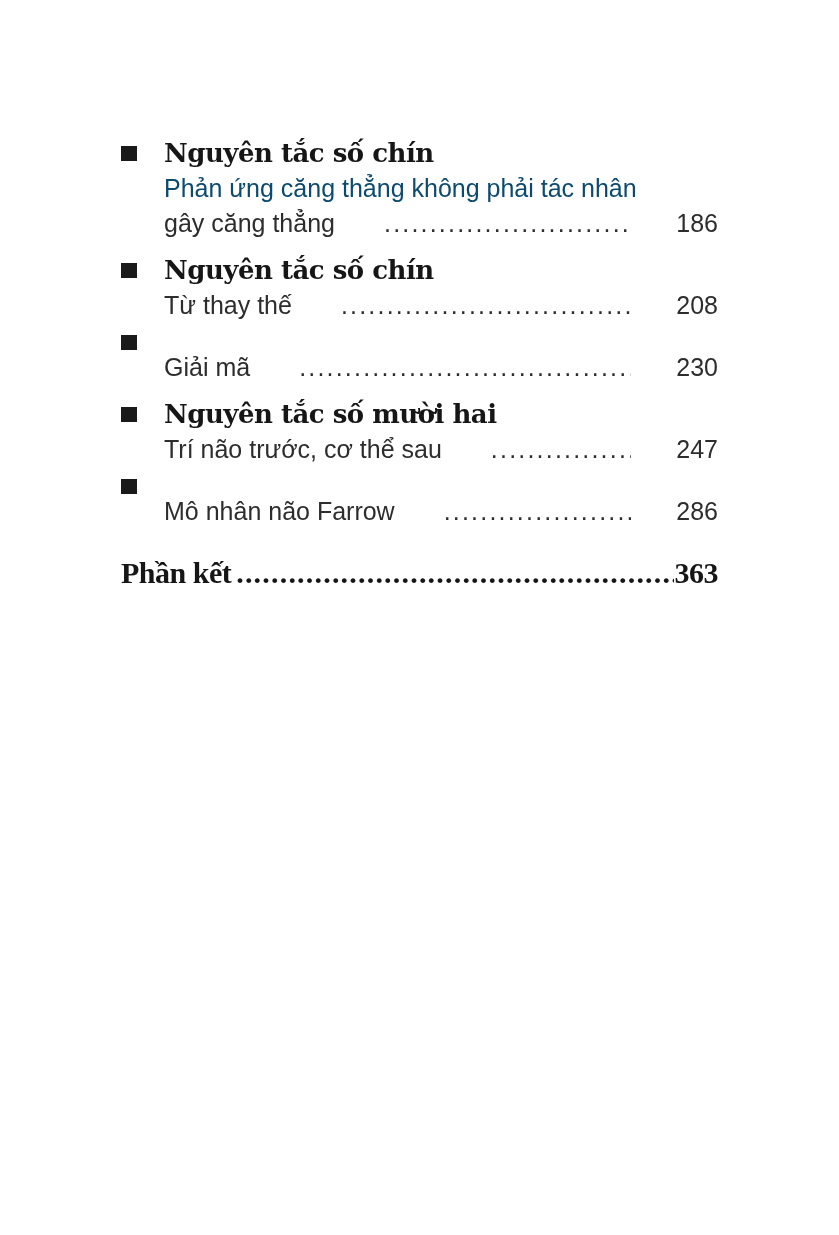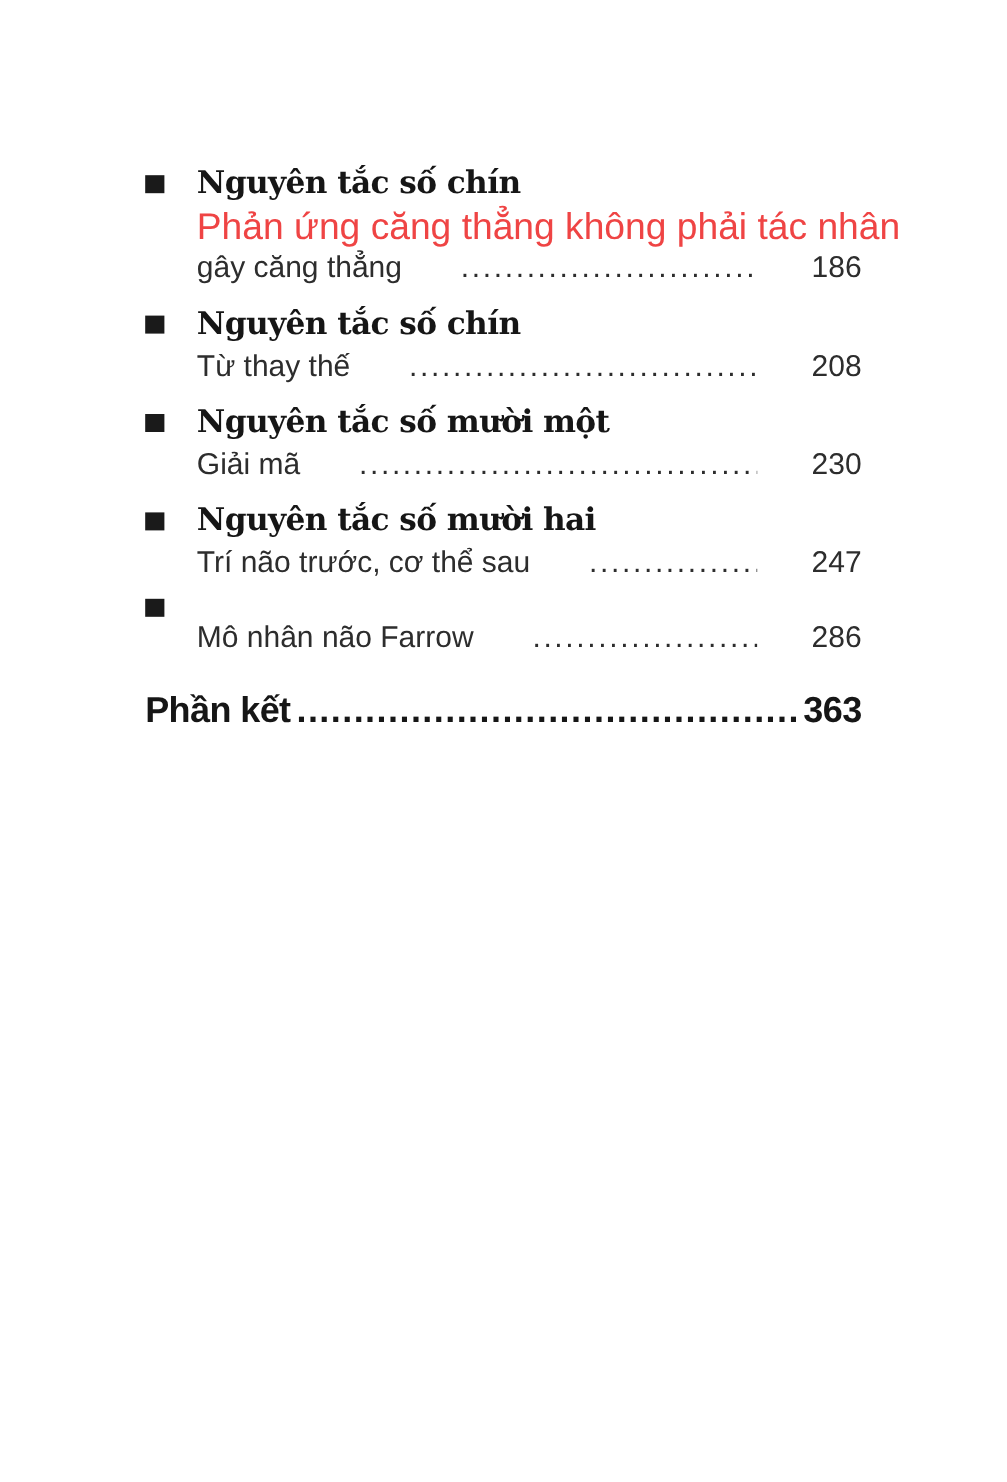--- a/index.html
+++ b/index.html
@@ -51,24 +51,23 @@
     align-items: baseline;
     padding-left: 43px;
     line-height: 35px;
     font-size: 25px;
     color: #2d2d2d;
     gap: 44px;
   }
   .pre-line {
     padding-left: 43px;
     line-height: 35px;
-    font-size: 31px;
-    color: #ef4444;
+    font-size: 25px;
+    color: #0c4a6e;
     white-space: nowrap;
-    text-align: center;
   }
   .pre-line:empty { display: none; }
   .sub-text {
     white-space: nowrap;
     flex: 0 0 auto;
   }
   .leader {
     flex: 1 1 auto;
     min-width: 0;
     overflow: hidden;
@@ -82,21 +81,21 @@
   }
   .page-num {
     flex: 0 0 auto;
     white-space: nowrap;
   }
   .footer-row {
     display: flex;
     align-items: baseline;
     margin-top: 24px;
     line-height: 40px;
-    font-family: Liberation Sans, sans-serif;
+    font-family: Liberation Serif, serif;
     font-weight: 700;
     font-size: 30px;
     color: #161616;
     letter-spacing: -0.5px;
   }
   .footer-row .leader::after {
     letter-spacing: 1.2px;
   }
 </style>
 </head>
@@ -126,21 +125,20 @@
       <div class="sub-row">
         <span class="sub-text">Từ thay thế</span>
         <span class="leader"></span>
         <span class="page-num">208</span>
       </div>
     </div>
 
     <div class="entry">
       <div class="entry-heading-row">
         <span class="bullet"></span>
-        <h2 class="entry-title">Nguyên tắc số mười một</h2>
       </div>
       <div class="sub-row">
         <span class="sub-text">Giải mã</span>
         <span class="leader"></span>
         <span class="page-num">230</span>
       </div>
     </div>
 
     <div class="entry">
       <div class="entry-heading-row">

